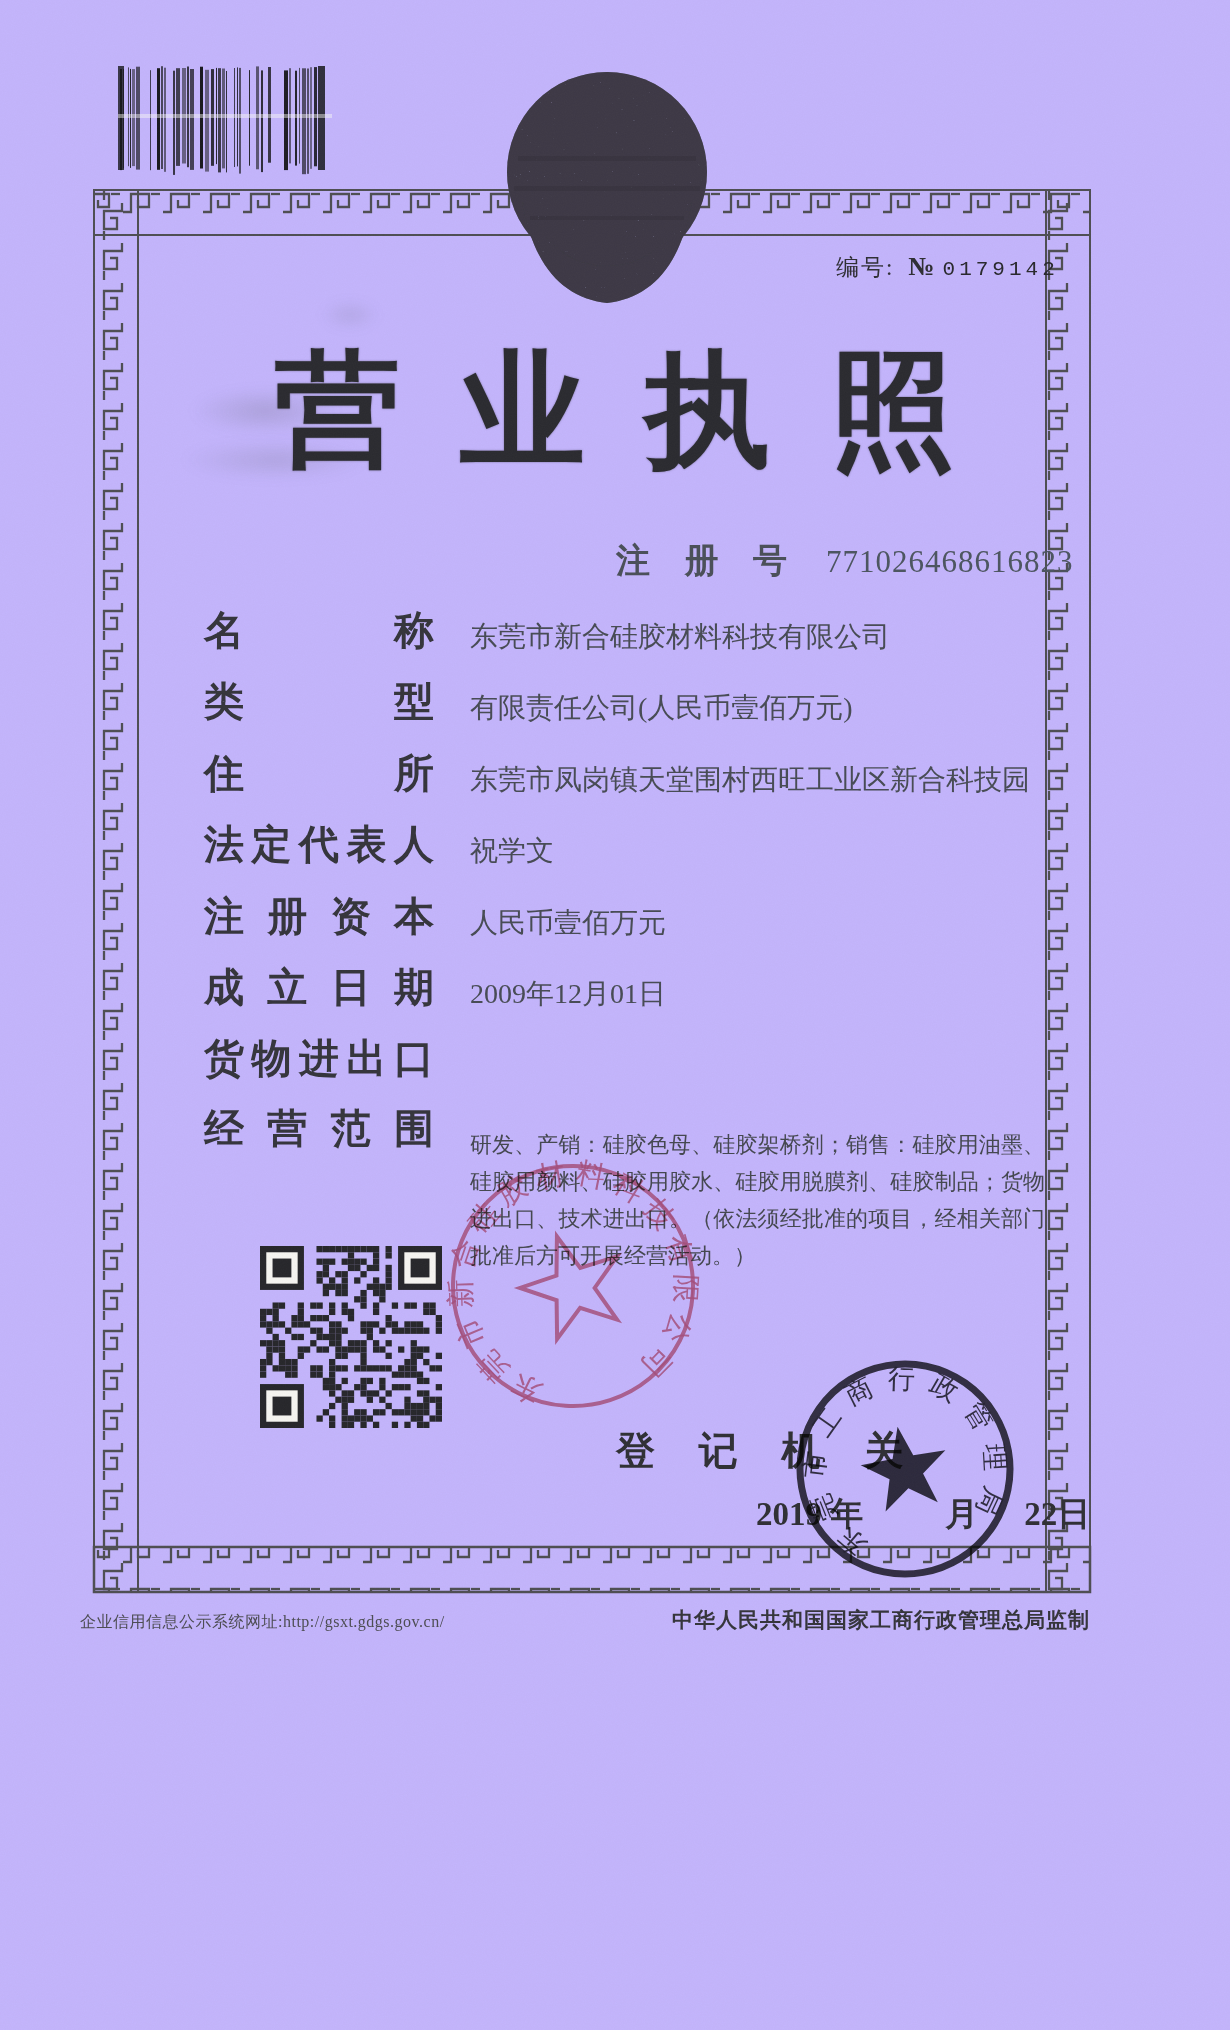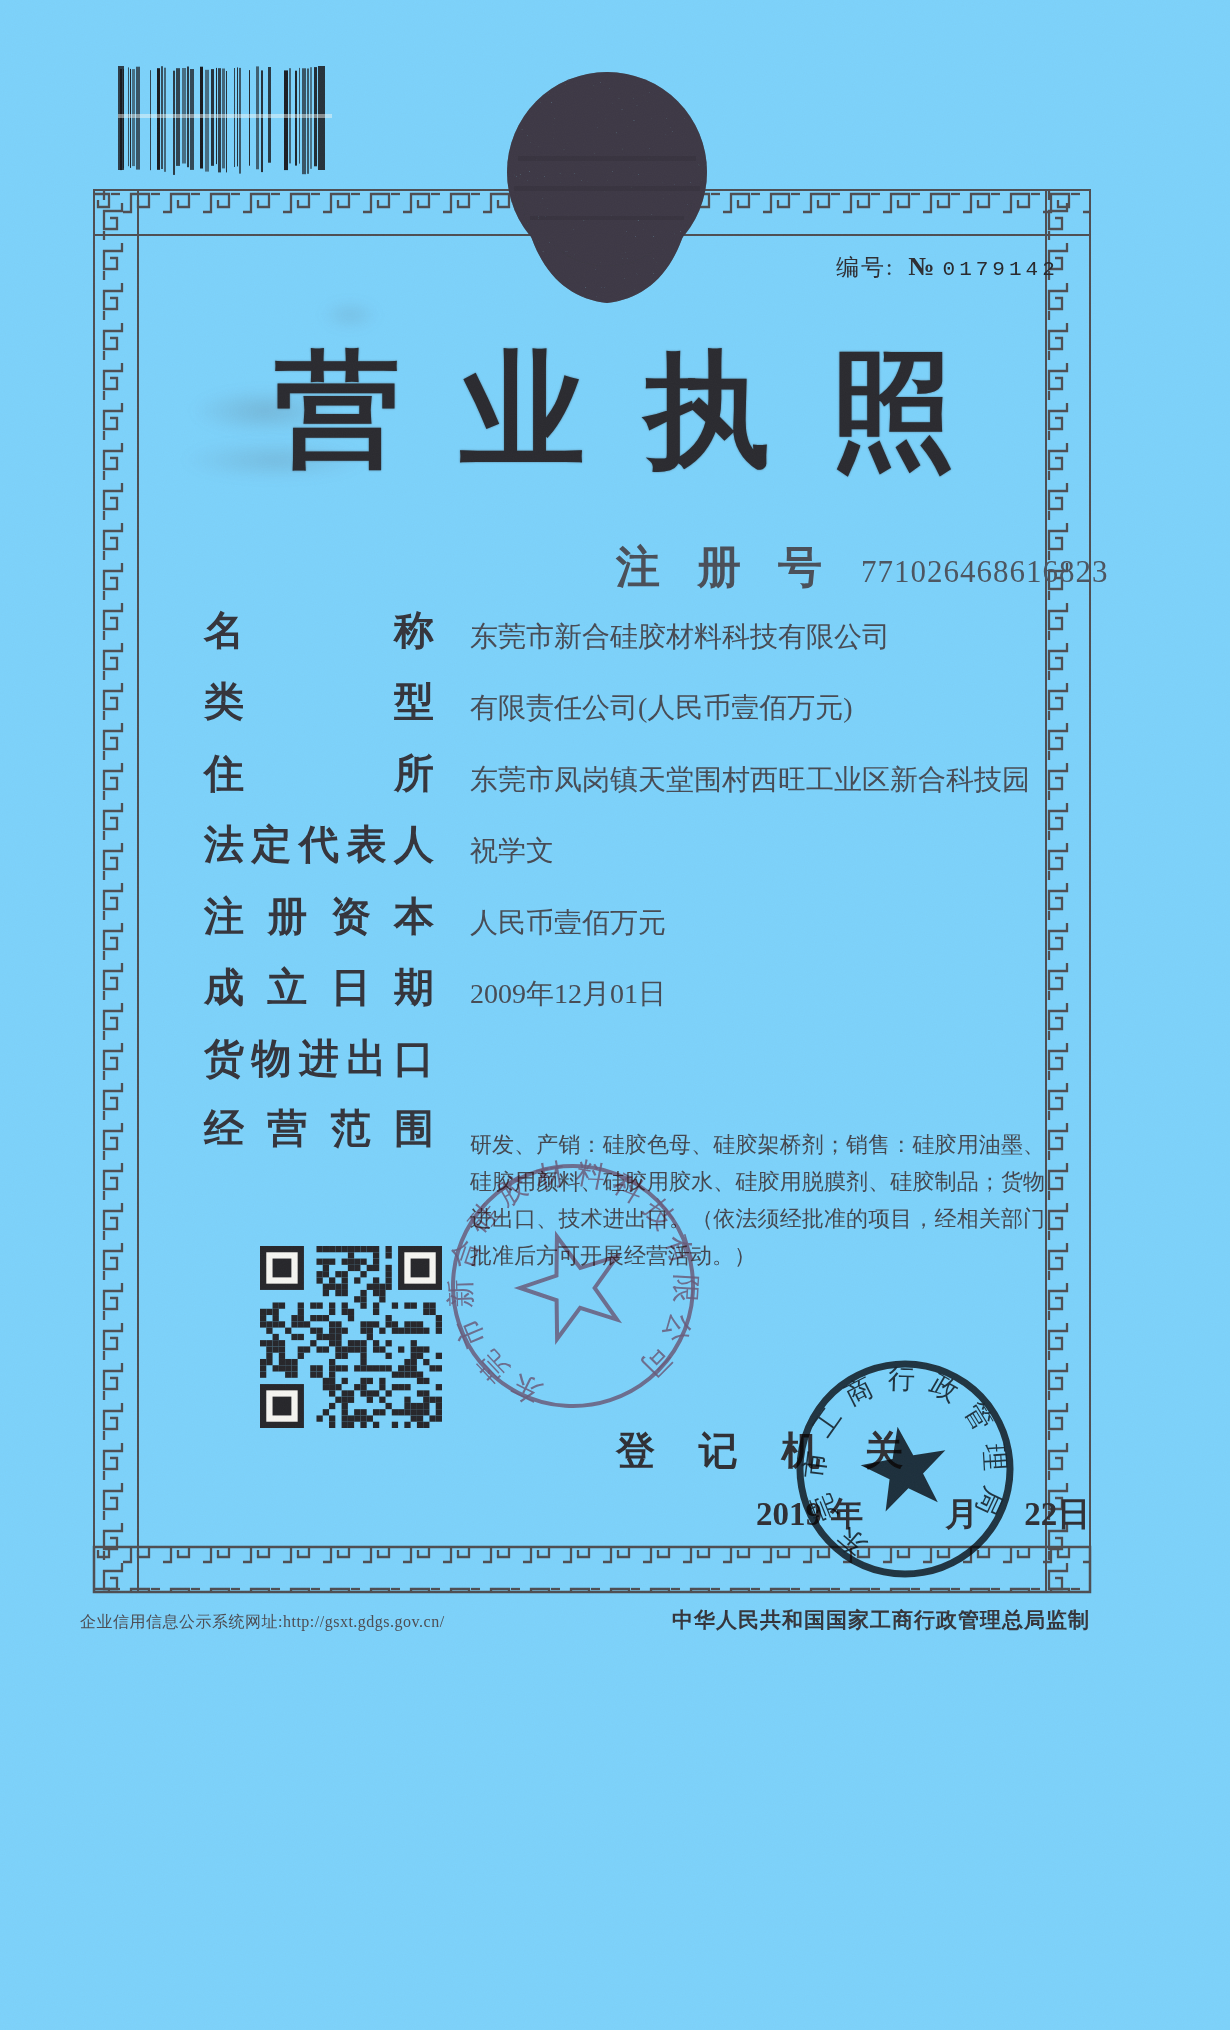--- a/index.html
+++ b/index.html
@@ -1,32 +1,32 @@
 <!DOCTYPE html>
 <html><head>
 <meta charset="utf-8">
 <style>
   html,body{margin:0;padding:0;background:#f7f6f2;}
-  #scan{position:relative;width:1230px;height:2030px;background:#7dd3fc;overflow:hidden;
+  #scan{position:relative;width:1230px;height:2030px;background:#c4b5fd;overflow:hidden;
         font-family:"Liberation Serif","DejaVu Serif",serif;}
   
   #barcode{position:absolute;left:118px;top:64px;width:214px;height:112px;filter:blur(.4px) contrast(1.05);}
   
   #emblem{position:absolute;left:478px;top:60px;width:258px;height:250px;}
   
   #serial{position:absolute;left:836px;top:252px;display:flex;align-items:baseline;color:#2e2e33;}
   #serial .lab{font-size:23px;letter-spacing:2px;}
   #serial .no-sym{font-size:26px;font-weight:bold;margin-left:14px;}
   #serial .digits{font-family:"Liberation Mono","DejaVu Sans Mono",monospace;font-size:21px;letter-spacing:4px;margin-left:8px;color:#28282c;}
   
   #title{position:absolute;top:328px;left:0;width:100%;text-align:center;font-size:125px;font-weight:bold;
          color:#2a2a2f;letter-spacing:60px;text-indent:60px;text-shadow:0 0 2px rgba(40,40,45,.55);}
   
   #regline{position:absolute;left:616px;top:538px;display:flex;align-items:baseline;}
-  #regline .lab{font-size:44px;letter-spacing:13px;color:#4a4f58;font-weight:600;}
+  #regline .lab{font-size:34px;letter-spacing:13px;color:#4a4f58;font-weight:600;}
   #regline .num{font-size:31px;margin-left:26px;color:#4c5560;letter-spacing:1px;}
   
   #fields{position:absolute;left:204px;top:610px;width:850px;}
   .frow{display:flex;align-items:flex-start;min-height:44px;margin-bottom:26px;}
   .frow .lbl{flex:none;width:230px;font-size:40px;line-height:1.05;color:#34343b;font-weight:600;
              text-align:justify;text-align-last:justify;}
   .frow .val{margin-left:36px;margin-top:9px;font-size:28px;color:#474b54;line-height:1.3;width:575px;}
   .frow.scope .val{font-size:22px;line-height:37px;margin-top:18px;text-align:justify;color:#44474f;}
   
   #qr{position:absolute;left:260px;top:1246px;width:182px;height:182px;}

